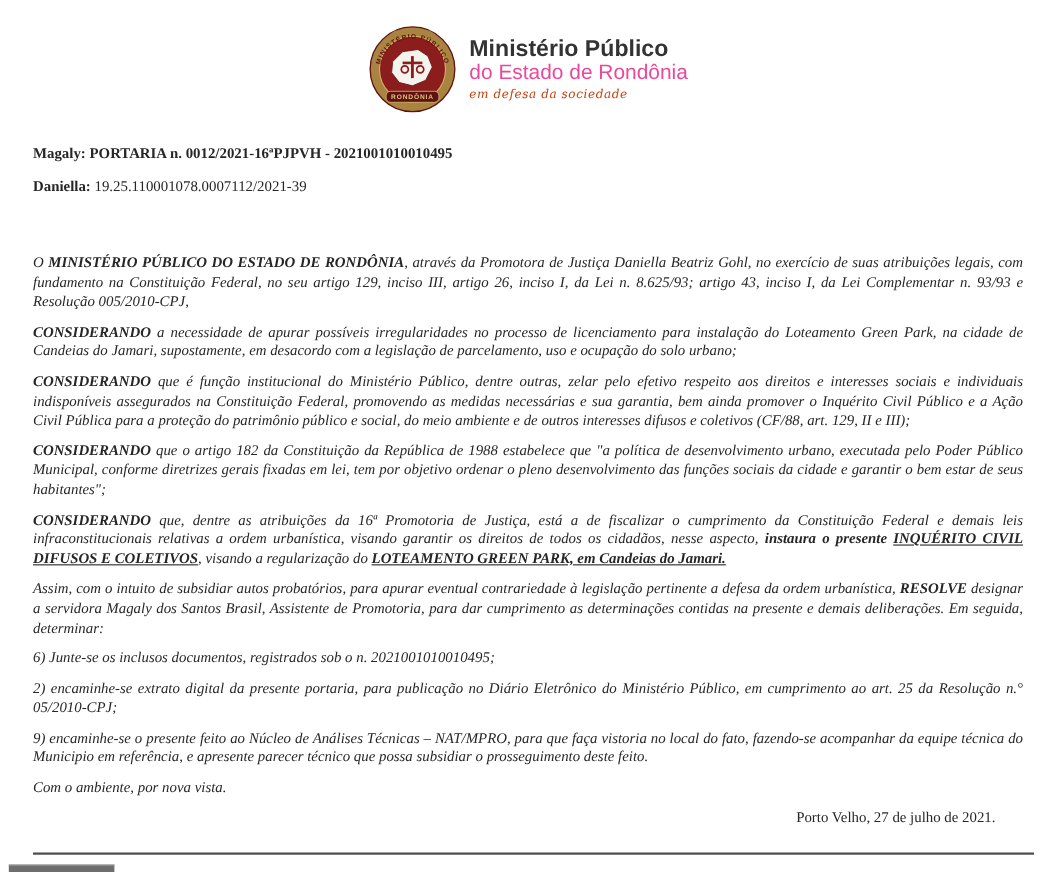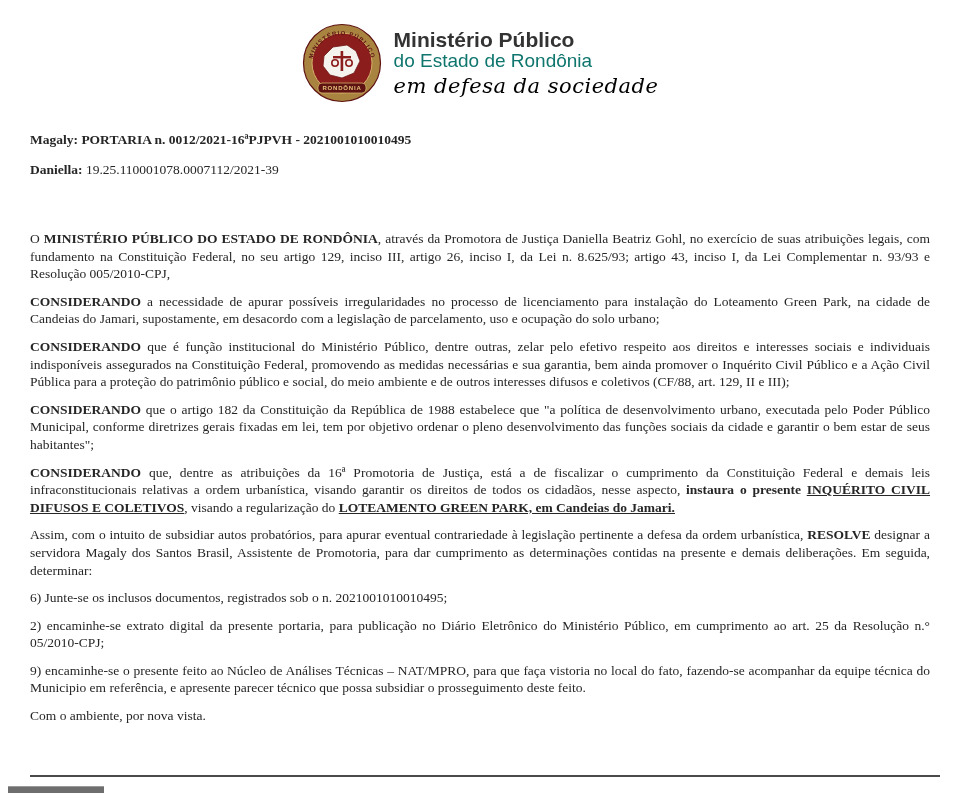--- a/index.html
+++ b/index.html
@@ -14,36 +14,36 @@
     gap:12px;padding-top:20px;height:86px;
   }
   .seal{width:80px;height:80px;flex:0 0 auto;}
   .org-text{display:flex;flex-direction:column;line-height:1.08;}
   .org-line1{
     font-family:"Liberation Sans",sans-serif;font-weight:bold;
     font-size:21px;color:#333333;
   }
   .org-line2{
     font-family:"Liberation Sans",sans-serif;font-weight:normal;
-    font-size:19px;color:#0f766e;
+    font-size:19px;color:#ec4899;
   }
   .org-tagline{
     font-family:"DejaVu Serif","Liberation Serif",serif;
-    font-style:italic;font-size:21px;color:#000000;margin-top:3px;
+    font-style:italic;font-size:11px;color:#c2410c;margin-top:3px;
     letter-spacing:0.5px;
   }
   
   .meta{margin:26px 30px 0 30px;font-size:13.5px;}
   .meta-row{margin-bottom:14px;}
   .meta-label{font-weight:bold;}
   .meta-value-bold{font-weight:bold;text-align:center;}
   .meta-value{font-weight:normal;}
   
   .doc-body{margin:52px 30px 0 30px;font-size:13.5px;line-height:17.6px;}
-  .doc-body p.para{margin:0 0 10px 0;text-align:justify;}
+  .doc-body p.para{margin:0 0 10px 0;text-align:justify;font-style:italic;}
   .doc-body .b{font-weight:bold;}
   .doc-body .u{text-decoration:underline;}
   .date-line{
     margin:8px 55px 0 30px;font-size:13.5px;text-align:right;
   }
   
   .footer-rule{
     position:absolute;left:30px;right:20px;top:775px;height:0;
     border-top:2px solid #4a4a4a;
   }
@@ -105,18 +105,19 @@
       <p class="para"><span class="b">CONSIDERANDO</span><span> que é função institucional do Ministério Público, dentre outras, zelar pelo efetivo respeito aos direitos e interesses sociais e individuais indisponíveis assegurados na Constituição Federal, promovendo as medidas necessárias e sua garantia, bem ainda promover o Inquérito Civil Público e a Ação Civil Pública para a proteção do patrimônio público e social, do meio ambiente e de outros interesses difusos e coletivos (CF/88, art. 129, II e III);</span></p>
       <p class="para"><span class="b">CONSIDERANDO</span><span> que o artigo 182 da Constituição da República de 1988 estabelece que "a política de desenvolvimento urbano, executada pelo Poder Público Municipal, conforme diretrizes gerais fixadas em lei, tem por objetivo ordenar o pleno desenvolvimento das funções sociais da cidade e garantir o bem estar de seus habitantes";</span></p>
       <p class="para"><span class="b">CONSIDERANDO</span><span> que, dentre as atribuições da 16ª Promotoria de Justiça, está a de fiscalizar o cumprimento da Constituição Federal e demais leis infraconstitucionais relativas a ordem urbanística, visando garantir os direitos de todos os cidadãos, nesse aspecto, </span><span class="b">instaura o presente </span><span class="b u">INQUÉRITO CIVIL DIFUSOS E COLETIVOS</span><span>, visando a regularização do </span><span class="b u">LOTEAMENTO GREEN PARK, em Candeias do Jamari.</span></p>
       <p class="para"><span>Assim, com o intuito de subsidiar autos probatórios, para apurar eventual contrariedade à legislação pertinente a defesa da ordem urbanística, </span><span class="b">RESOLVE</span><span> designar a servidora Magaly dos Santos Brasil, Assistente de Promotoria, para dar cumprimento as determinações contidas na presente e demais deliberações. Em seguida, determinar:</span></p>
       <p class="para"><span>6) Junte-se os inclusos documentos, registrados sob o n. 2021001010010495;</span></p>
       <p class="para"><span>2) encaminhe-se extrato digital da presente portaria, para publicação no Diário Eletrônico do Ministério Público, em cumprimento ao art. 25 da Resolução n.° 05/2010-CPJ;</span></p>
       <p class="para"><span>9) encaminhe-se o presente feito ao Núcleo de Análises Técnicas – NAT/MPRO, para que faça vistoria no local do fato, fazendo-se acompanhar da equipe técnica do Municipio em referência, e apresente parecer técnico que possa subsidiar o prosseguimento deste feito.</span></p>
       <p class="para"><span>Com o ambiente, por nova vista.</span></p>
     </div>
 
+  <div class="date-line">Porto Velho, 27 de julho de 2021.</div>
 
   <div class="footer-rule"></div>
 
   <div class="bottom-partial"></div>
 
 </div>
 
 </body></html>

